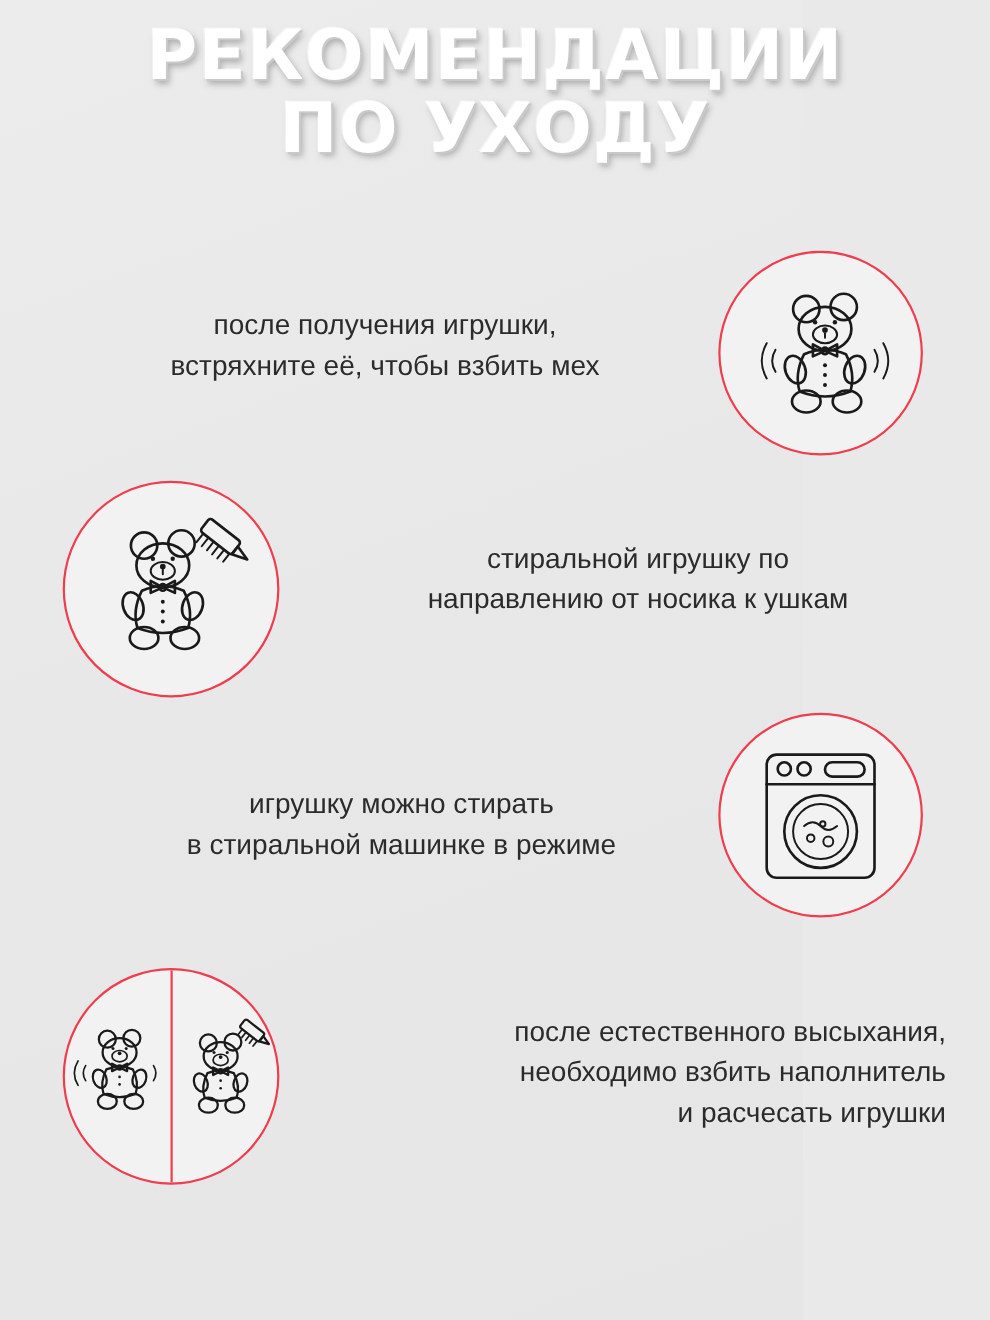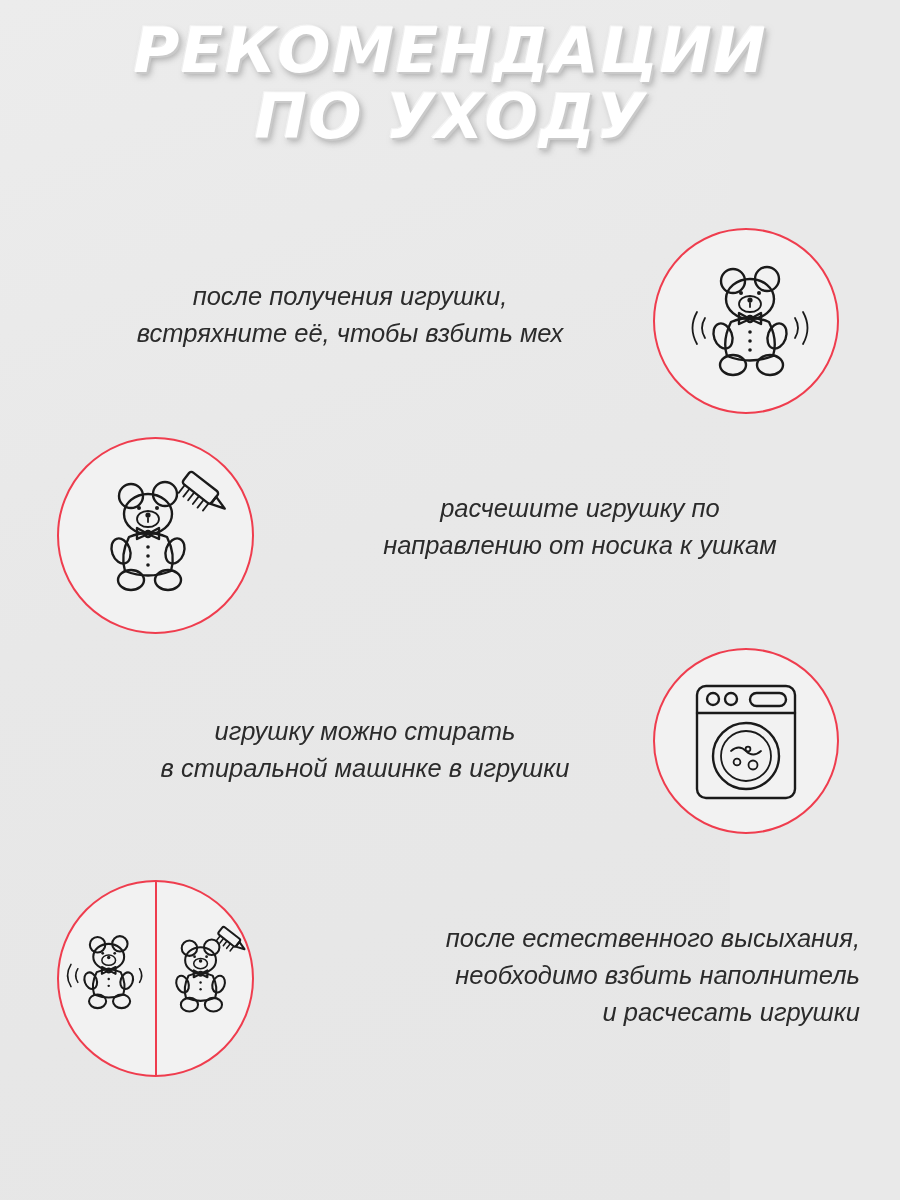--- a/index.html
+++ b/index.html
@@ -12,21 +12,20 @@
     background: #e9e9e9;
     font-family: "Liberation Sans", sans-serif;
     overflow: hidden;
     position: relative;
   }
   .page {
     position: relative;
     width: 730px;
     height: 1200px;
     background: linear-gradient(160deg, #ececec 0%, #e8e8e8 45%, #e6e6e6 100%);
-    font-style: italic;
   }
 
   
   .title-wrap {
     position: absolute;
     top: 18px;
     left: 0;
     width: 900px;
     text-align: center;
   }
@@ -196,21 +195,21 @@
           <path d="M26 66 q-9 16 0 32" class="ic-thin"></path>
           <path d="M124 72 q6 10 0 20" class="ic-thin"></path>
           <path d="M132 66 q9 16 0 32" class="ic-thin"></path>
         </g>
       </svg>
     </span>
   </div>
 
   <div id="row2" class="row">
     <div class="row-text">
-      <span class="ln">расчешите игрушку по</span>
+      <span class="ln">стиральной игрушку по</span>
       <span class="ln">направлению от носика к ушкам</span>
     </div>
   </div>
 
   <div class="circle c2">
     <span>
       <svg width="160" height="160" viewBox="0 0 160 160">
         <g class="ic">
 
           <circle cx="55" cy="40" r="12"></circle>
@@ -241,21 +240,21 @@
             <path d="M136 27 l14 4 -14 5 z"></path>
           </g>
         </g>
       </svg>
     </span>
   </div>
 
   <div id="row3" class="row">
     <div class="row-text">
       <span class="ln">игрушку можно стирать</span>
-      <span class="ln">в стиральной машинке в игрушки</span>
+      <span class="ln">в стиральной машинке в режиме</span>
     </div>
   </div>
 
   <div class="circle c3">
     <span>
       <svg width="150" height="150" viewBox="0 0 150 150">
         <g class="ic">
           <rect x="26" y="20" width="98" height="112" rx="9"></rect>
           <path d="M26 47 h98"></path>
           <circle cx="42" cy="33" r="6"></circle>

